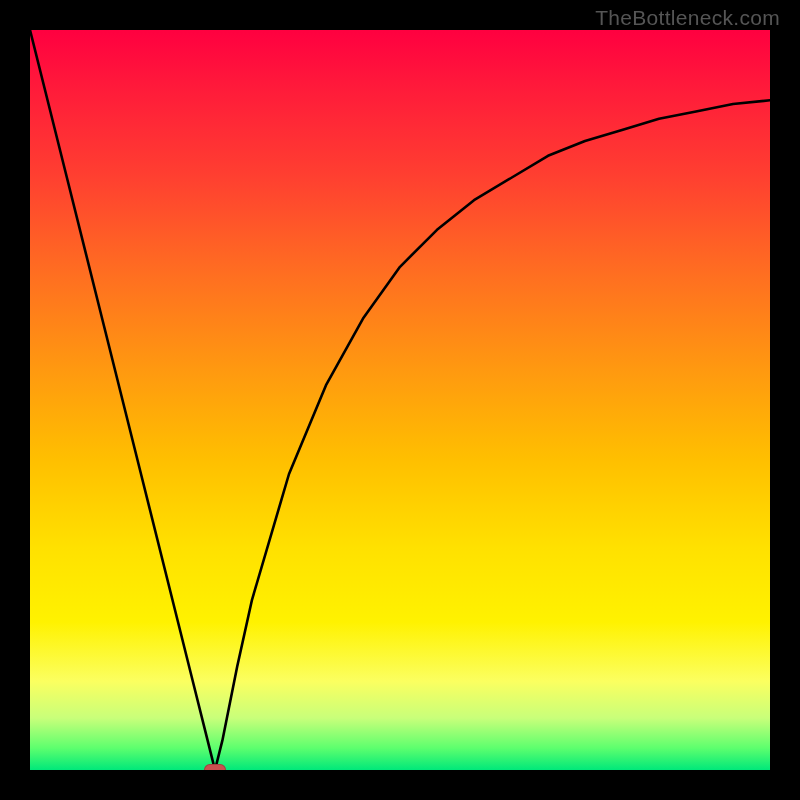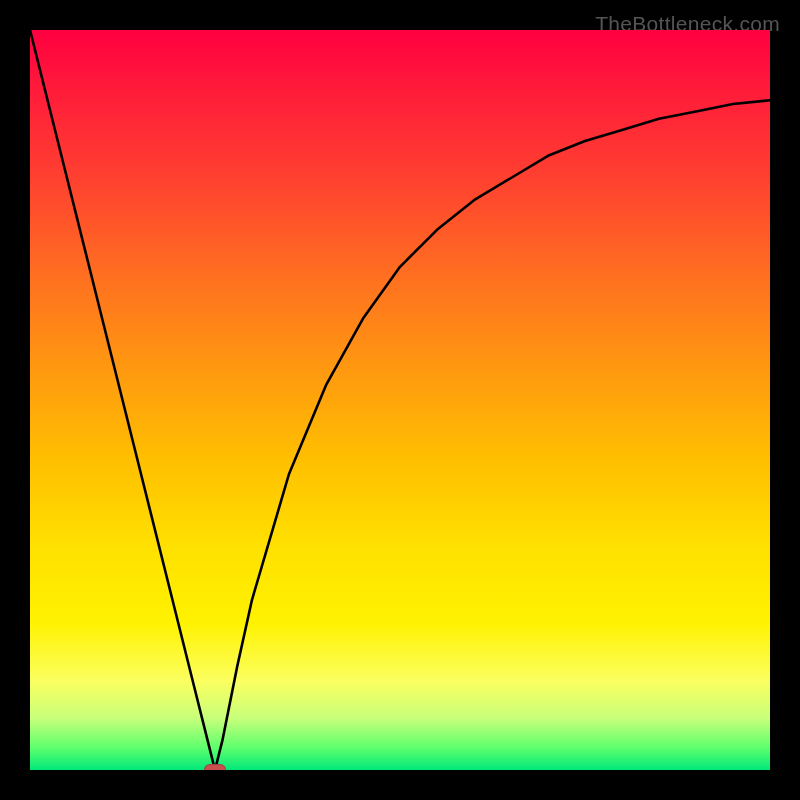--- a/index.html
+++ b/index.html
@@ -44,21 +44,21 @@
       #5eff6e 97%,
       #00e87a 100%
     );
   }
   .curve-svg {
     position: absolute;
     inset: 0;
   }
   .watermark {
     position: absolute;
-    top: 12px;
+    top: 6px;
     right: 20px;
     color: #555;
     font-size: 21px;
     letter-spacing: 0.3px;
     user-select: none;
   }
   .marker {
     position: absolute;
     width: 22px;
     height: 12px;

